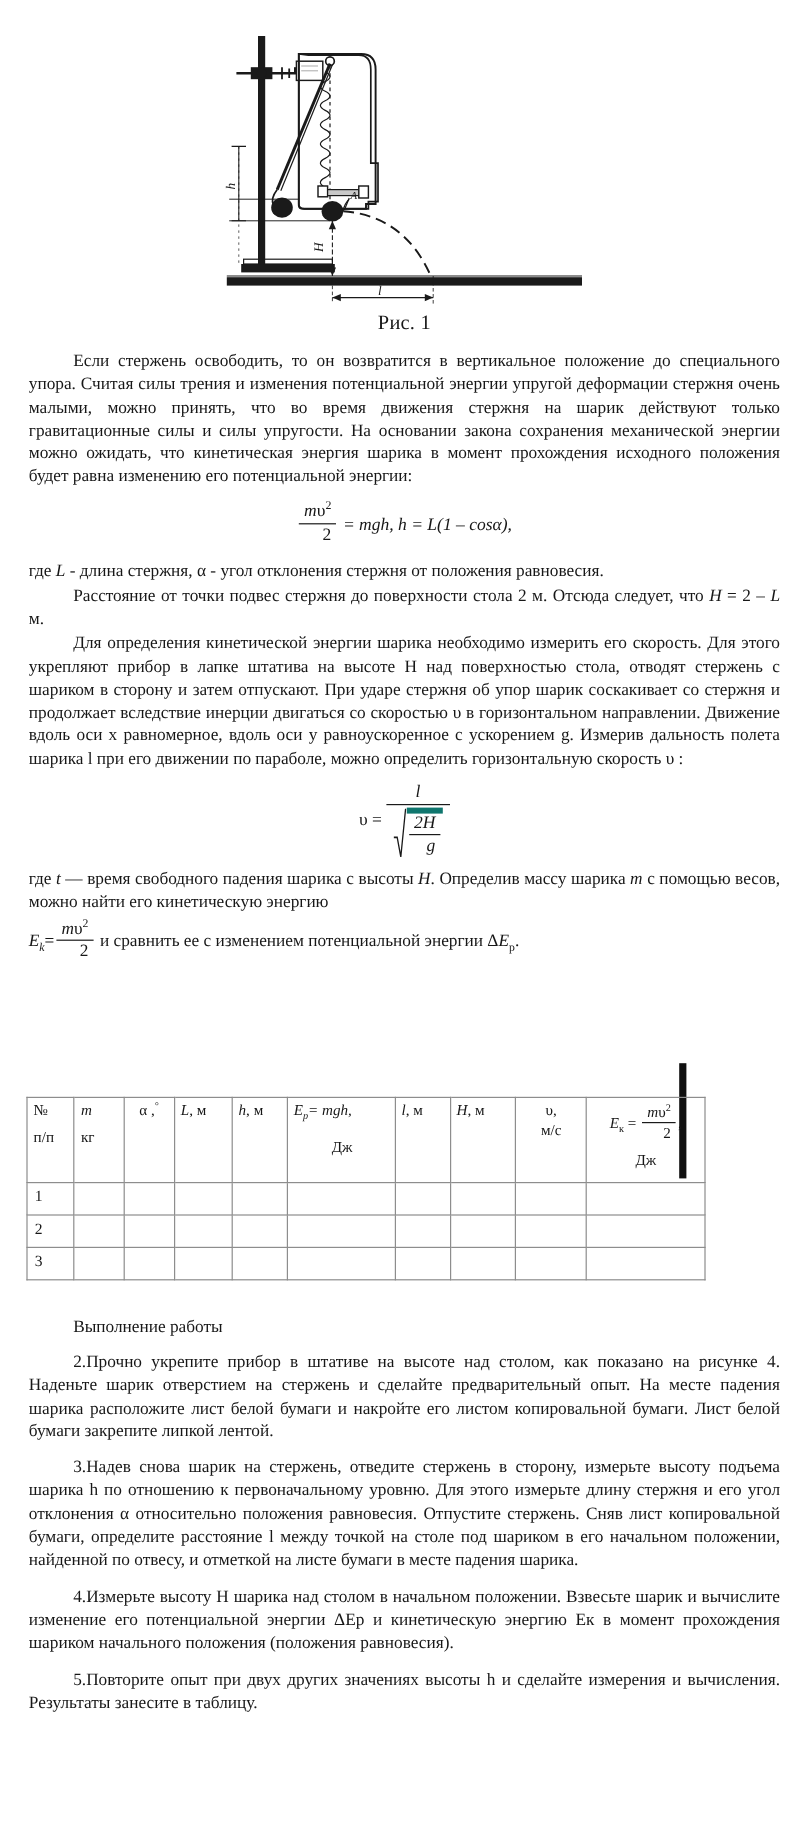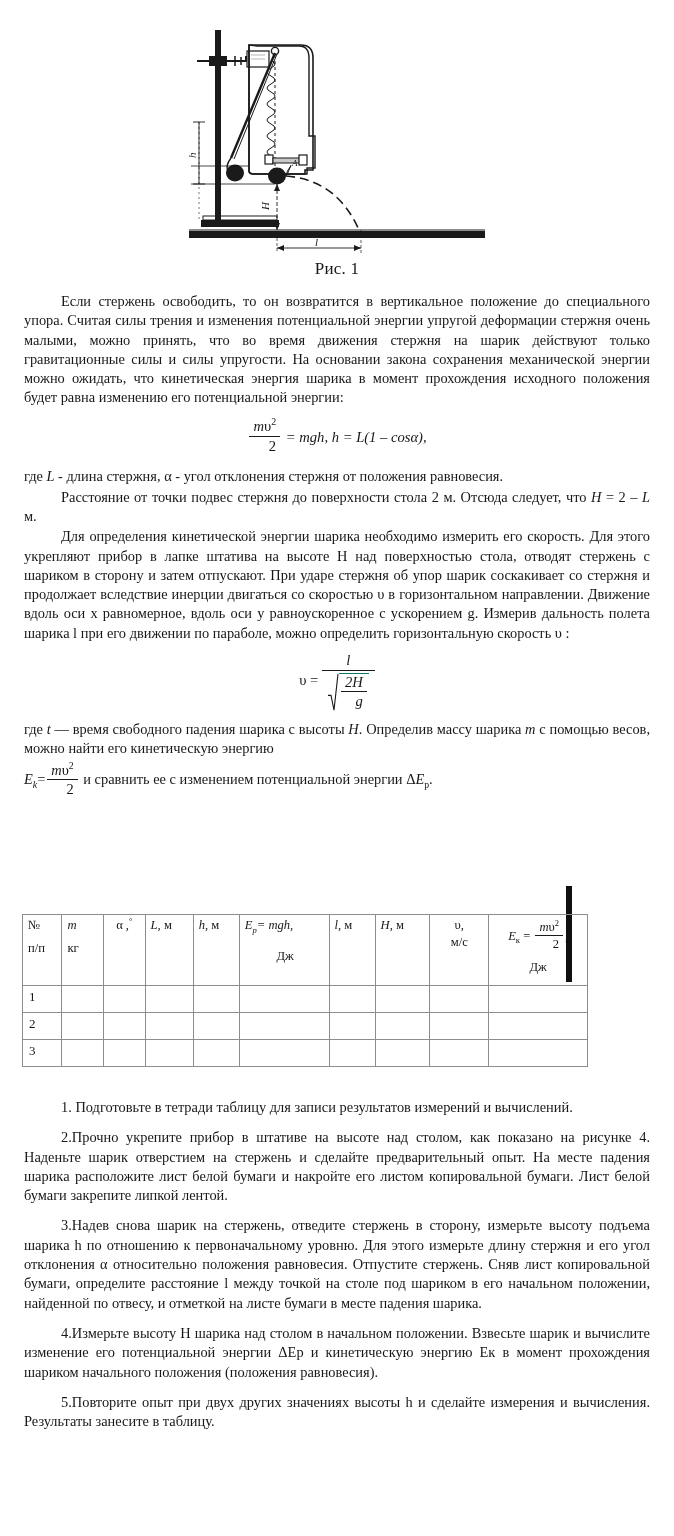--- a/index.html
+++ b/index.html
@@ -98,21 +98,21 @@
   .sqrt .radical {
     position: absolute;
     left: 0;
     top: 50%;
     transform: translateY(-50%);
     width: 11px;
     height: 100%;
   }
   .sqrt .radicand {
     display: inline-block;
-    border-top: 1px solid #0f766e;
+    border-top: 5px solid #0f766e;
     padding-top: 1px;
   }
 
   
   .bigfrac {
     display: inline-block;
     vertical-align: middle;
     text-align: center;
   }
   .bigfrac > .num {
@@ -406,20 +406,20 @@
           <td></td>
           <td></td>
           <td></td>
           <td></td>
         </tr>
       </tbody>
     </table>
   </div>
 
   <div class="content2">
-    <p class="para" style="margin-bottom:11px">1. Подготовьте в тетради таблицу для записи результатов измерений и вычислений.</p>
+    <div class="section-head">Выполнение работы</div>
     <p class="para" style="margin-bottom:11px">2.Прочно укрепите прибор в штативе на высоте над столом, как показано на рисунке 4. Наденьте шарик отверстием на стержень и сделайте предварительный опыт. На месте падения шарика расположите лист белой бумаги и накройте его листом копировальной бумаги. Лист белой бумаги закрепите липкой лентой.</p>
     <p class="para" style="margin-bottom:11px">3.Надев снова шарик на стержень, отведите стержень в сторону, измерьте высоту подъема шарика h по отношению к первоначальному уровню. Для этого измерьте длину стержня и его угол отклонения α относительно положения равновесия. Отпустите стержень. Сняв лист копировальной бумаги, определите расстояние l между точкой на столе под шариком в его начальном положении, найденной по отвесу, и отметкой на листе бумаги в месте падения шарика.</p>
     <p class="para" style="margin-bottom:11px">4.Измерьте высоту H шарика над столом в начальном положении. Взвесьте шарик и вычислите изменение его потенциальной энергии ΔEр и кинетическую энергию Eк в момент прохождения шариком начального положения (положения равновесия).</p>
     <p class="para">5.Повторите опыт при двух других значениях высоты h и сделайте измерения и вычисления. Результаты занесите в таблицу.</p>
   </div>
 
 </div>
 
 </body></html>

